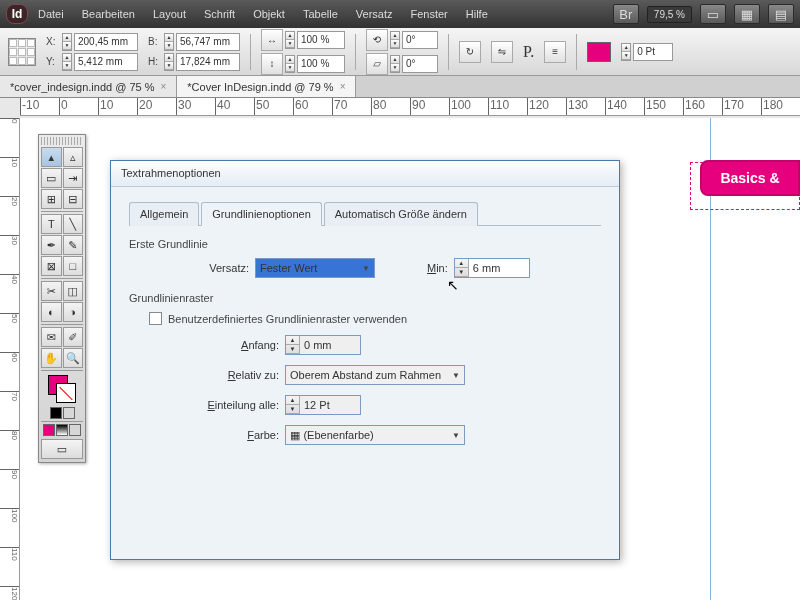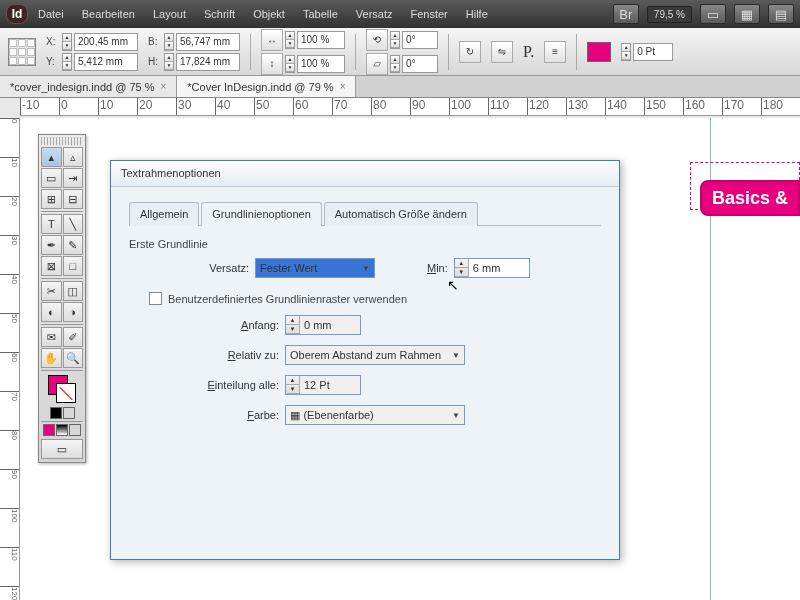--- a/index.html
+++ b/index.html
@@ -25,21 +25,21 @@
 .tabs-bar{height:22px;background:#d0d0d0;display:flex;border-bottom:1px solid #888}
 .doc-tab{padding:4px 10px;background:#e8e8e8;border-right:1px solid #999;font-size:10px;color:#555;display:flex;align-items:center;gap:6px}
 .doc-tab.active{background:#f5f5f5}
 .tab-close{font-size:10px;color:#888}
 .ruler-h{height:18px;background:#fff;border-bottom:1px solid #999;position:relative;margin-left:20px;overflow:hidden}
 .ruler-h .tick{position:absolute;top:0;height:100%;border-left:1px solid #666;font-size:12px;padding-left:1px;color:#666}
 .workspace{position:absolute;top:118px;left:0;right:0;bottom:0;background:#fff}
 .ruler-v{position:absolute;left:0;top:0;width:20px;bottom:0;background:#fff;border-right:1px solid #999}
 .ruler-v .tick{position:absolute;left:0;width:100%;border-top:1px solid #666;font-size:8px;color:#666;writing-mode:vertical-rl}
 .canvas{position:absolute;left:20px;top:0;right:0;bottom:0}
-.page-obj{position:absolute;right:0;top:62px;width:100px;height:36px;background:#e6007e;border-radius:8px 0 0 8px;border:2px solid #c4006a;color:#fff;font-weight:bold;display:flex;align-items:center;justify-content:center;font-size:18px}
+.page-obj{position:absolute;right:0;top:42px;width:100px;height:36px;background:#e6007e;border-radius:8px 0 0 8px;border:2px solid #c4006a;color:#fff;font-weight:bold;display:flex;align-items:center;justify-content:center;font-size:14px}
 .sel-frame{position:absolute;right:0;top:44px;width:110px;height:48px;border:1px dashed #e6007e}
 .guide-v{position:absolute;top:0;bottom:0;width:1px;background:#8ab4d8}
 .tools{position:absolute;left:38px;top:134px;width:48px;background:linear-gradient(#eaeaea,#d4d4d4);border:1px solid #888;box-shadow:1px 1px 3px rgba(0,0,0,.3);padding:2px}
 .tools-grip{height:8px;background:repeating-linear-gradient(90deg,#aaa,#aaa 1px,transparent 1px,transparent 3px);margin-bottom:2px}
 .tool-row{display:flex;gap:1px;margin-bottom:1px}
 .tool{width:22px;height:20px;background:linear-gradient(#f4f4f4,#ddd);border:1px solid #999;display:flex;align-items:center;justify-content:center;font-size:11px;cursor:default}
 .tool.sel{background:linear-gradient(#c8dcf0,#a8c4e0)}
 .tool-sep{height:1px;background:#999;margin:2px 0}
 .tool-fill{width:28px;height:28px;position:relative;margin:4px auto}
 .tool-fill .f{position:absolute;width:20px;height:20px;background:#e6007e;border:1px solid #000}
@@ -342,20 +342,21 @@
             <div class="sp">
               <div>▲</div>
               <div>▼</div>
             </div>
             <input value="6 mm" style="">
           </div>
       </div>
     </div>
 
     <div class="fieldset disabled">
+      <span class="fs-label" style="color:#444">Grundlinienraster</span>
       <div class="form-row" style="padding-left:20px">
         <div class="checkbox"></div>
         <span style="color:#444">Benutzerdefiniertes Grundlinienraster verwenden</span>
       </div>
       <div class="form-row" style="padding-left:60px">
         <div class="form-label"><u>A</u>nfang:</div>
         <div class="input-spin">
             <div class="sp">
               <div>▲</div>
               <div>▼</div>

